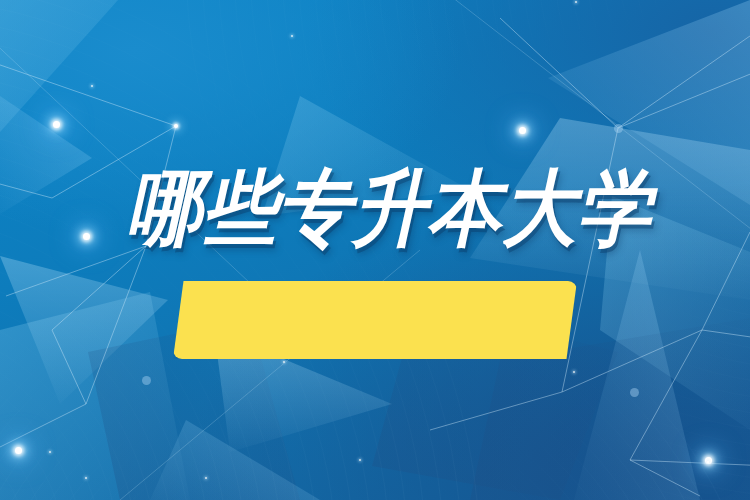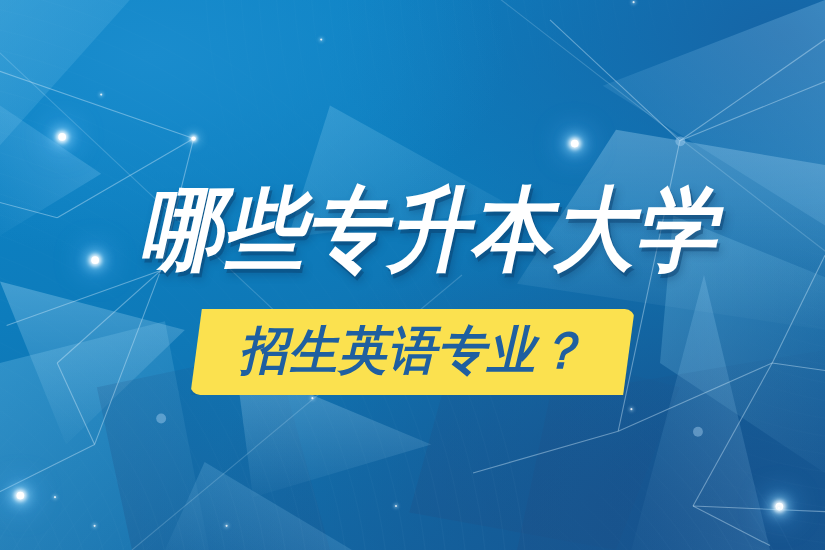--- a/index.html
+++ b/index.html
@@ -350,17 +350,14 @@
     <span class="node small" style="left:708px; top:462px;"></span>
     <span class="node small" style="left:284px; top:362px;"></span>
     <span class="node small" style="left:292px; top:36px;"></span>
   </div>
 
   <div id="headline-wrap">
     <span id="headline">哪些专升本大学</span>
   </div>
 
   <div id="subtitle-banner"></div>
-  <div id="subtitle-text">
-    <span id="subtitle">招生英语专业？</span>
-  </div>
 
 </div>
 
 </body></html>

